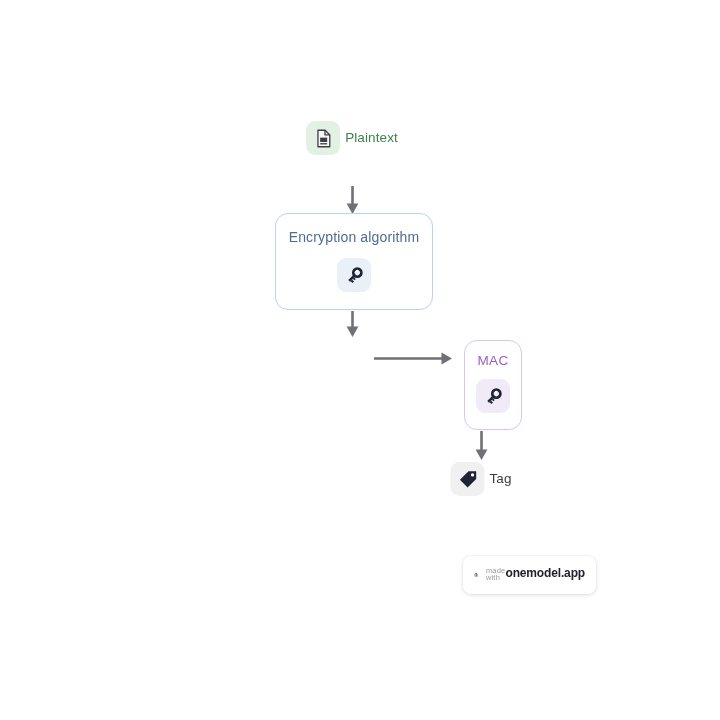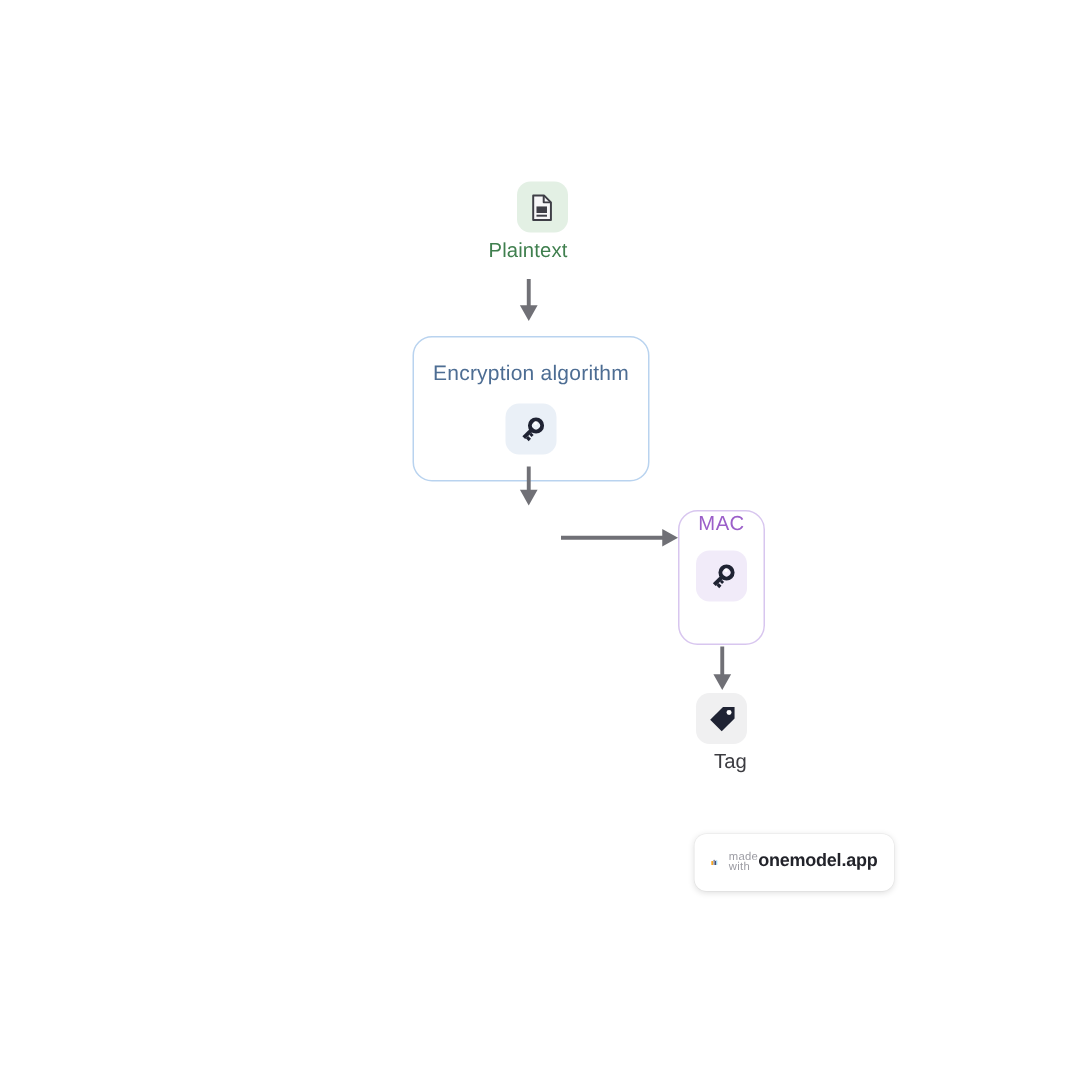--- a/index.html
+++ b/index.html
@@ -19,22 +19,22 @@
     position: relative;
     width: 720px;
     height: 720px;
     background: #ffffff;
   }
 
   
   .node {
     position: absolute;
     display: flex;
-    flex-direction: column;
-    align-items: flex-end;
+    flex-direction: row;
+    align-items: center;
     gap: 5px;
   }
   .icon-tile {
     width: 34px;
     height: 34px;
     border-radius: 9px;
     display: flex;
     align-items: center;
     justify-content: center;
     box-sizing: border-box;
@@ -59,21 +59,21 @@
 
   
   #node-tag { left: 481px; top: 462px; transform: translateX(-50%); }
   #node-tag .icon-tile { background: #f0f0f1; }
   #node-tag .node-label { color: #3b3b40; }
 
   
   #box-encryption {
     position: absolute;
     left: 275px;
-    top: 224px;
+    top: 213px;
     width: 158px;
     height: 97px;
     border: 1.3px solid #b9d3ef;
     border-radius: 13px;
     background: #ffffff;
     box-sizing: border-box;
     display: flex;
     flex-direction: column;
     align-items: center;
     padding-top: 15px;
@@ -85,31 +85,32 @@
     white-space: nowrap;
   }
   #box-encryption .icon-tile {
     margin-top: 13px;
     background: #eaf0f7;
   }
 
   
   #box-mac {
     position: absolute;
-    left: 452px;
+    left: 464px;
     top: 340px;
     width: 58px;
     height: 90px;
     border: 1.3px solid #d8c6ef;
     border-radius: 13px;
     background: #ffffff;
     box-sizing: border-box;
     display: flex;
     flex-direction: column;
     align-items: center;
+    padding-top: 12px;
   }
   #box-mac .box-title {
     font-size: 13.5px;
     color: #9b5fc9;
     letter-spacing: 0.3px;
     white-space: nowrap;
   }
   #box-mac .icon-tile {
     margin-top: 11px;
     background: #f1ebf9;

